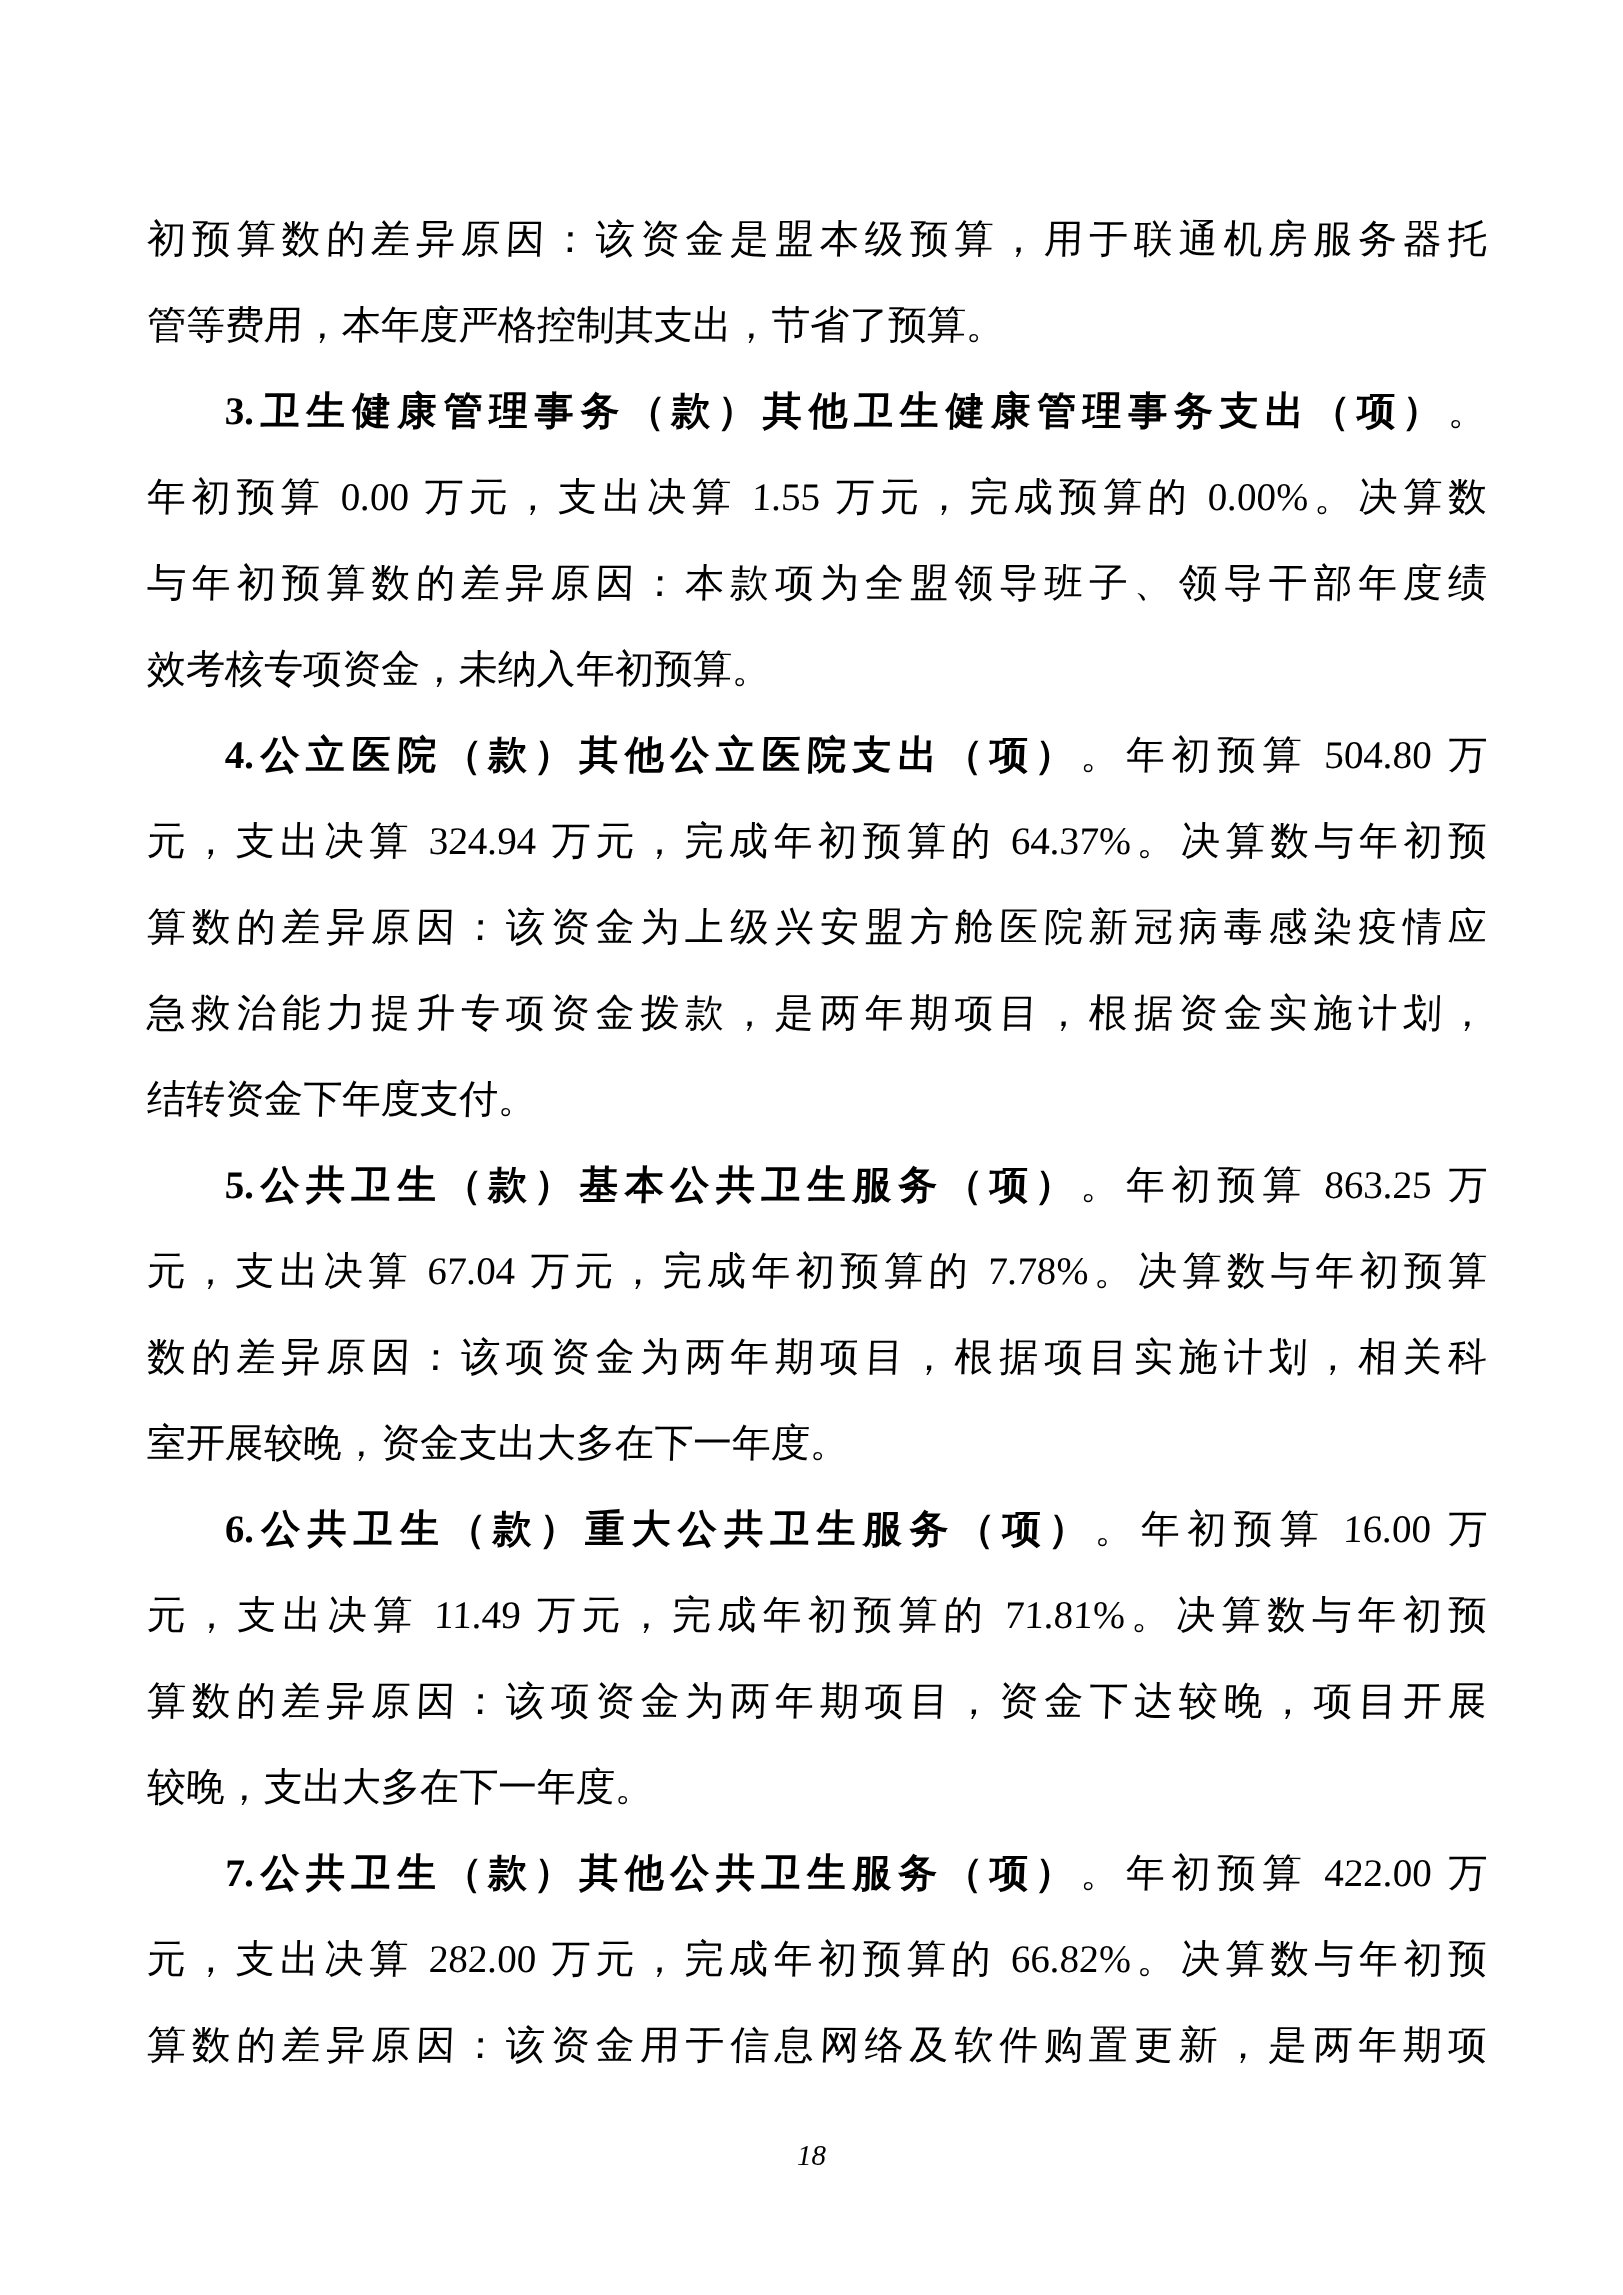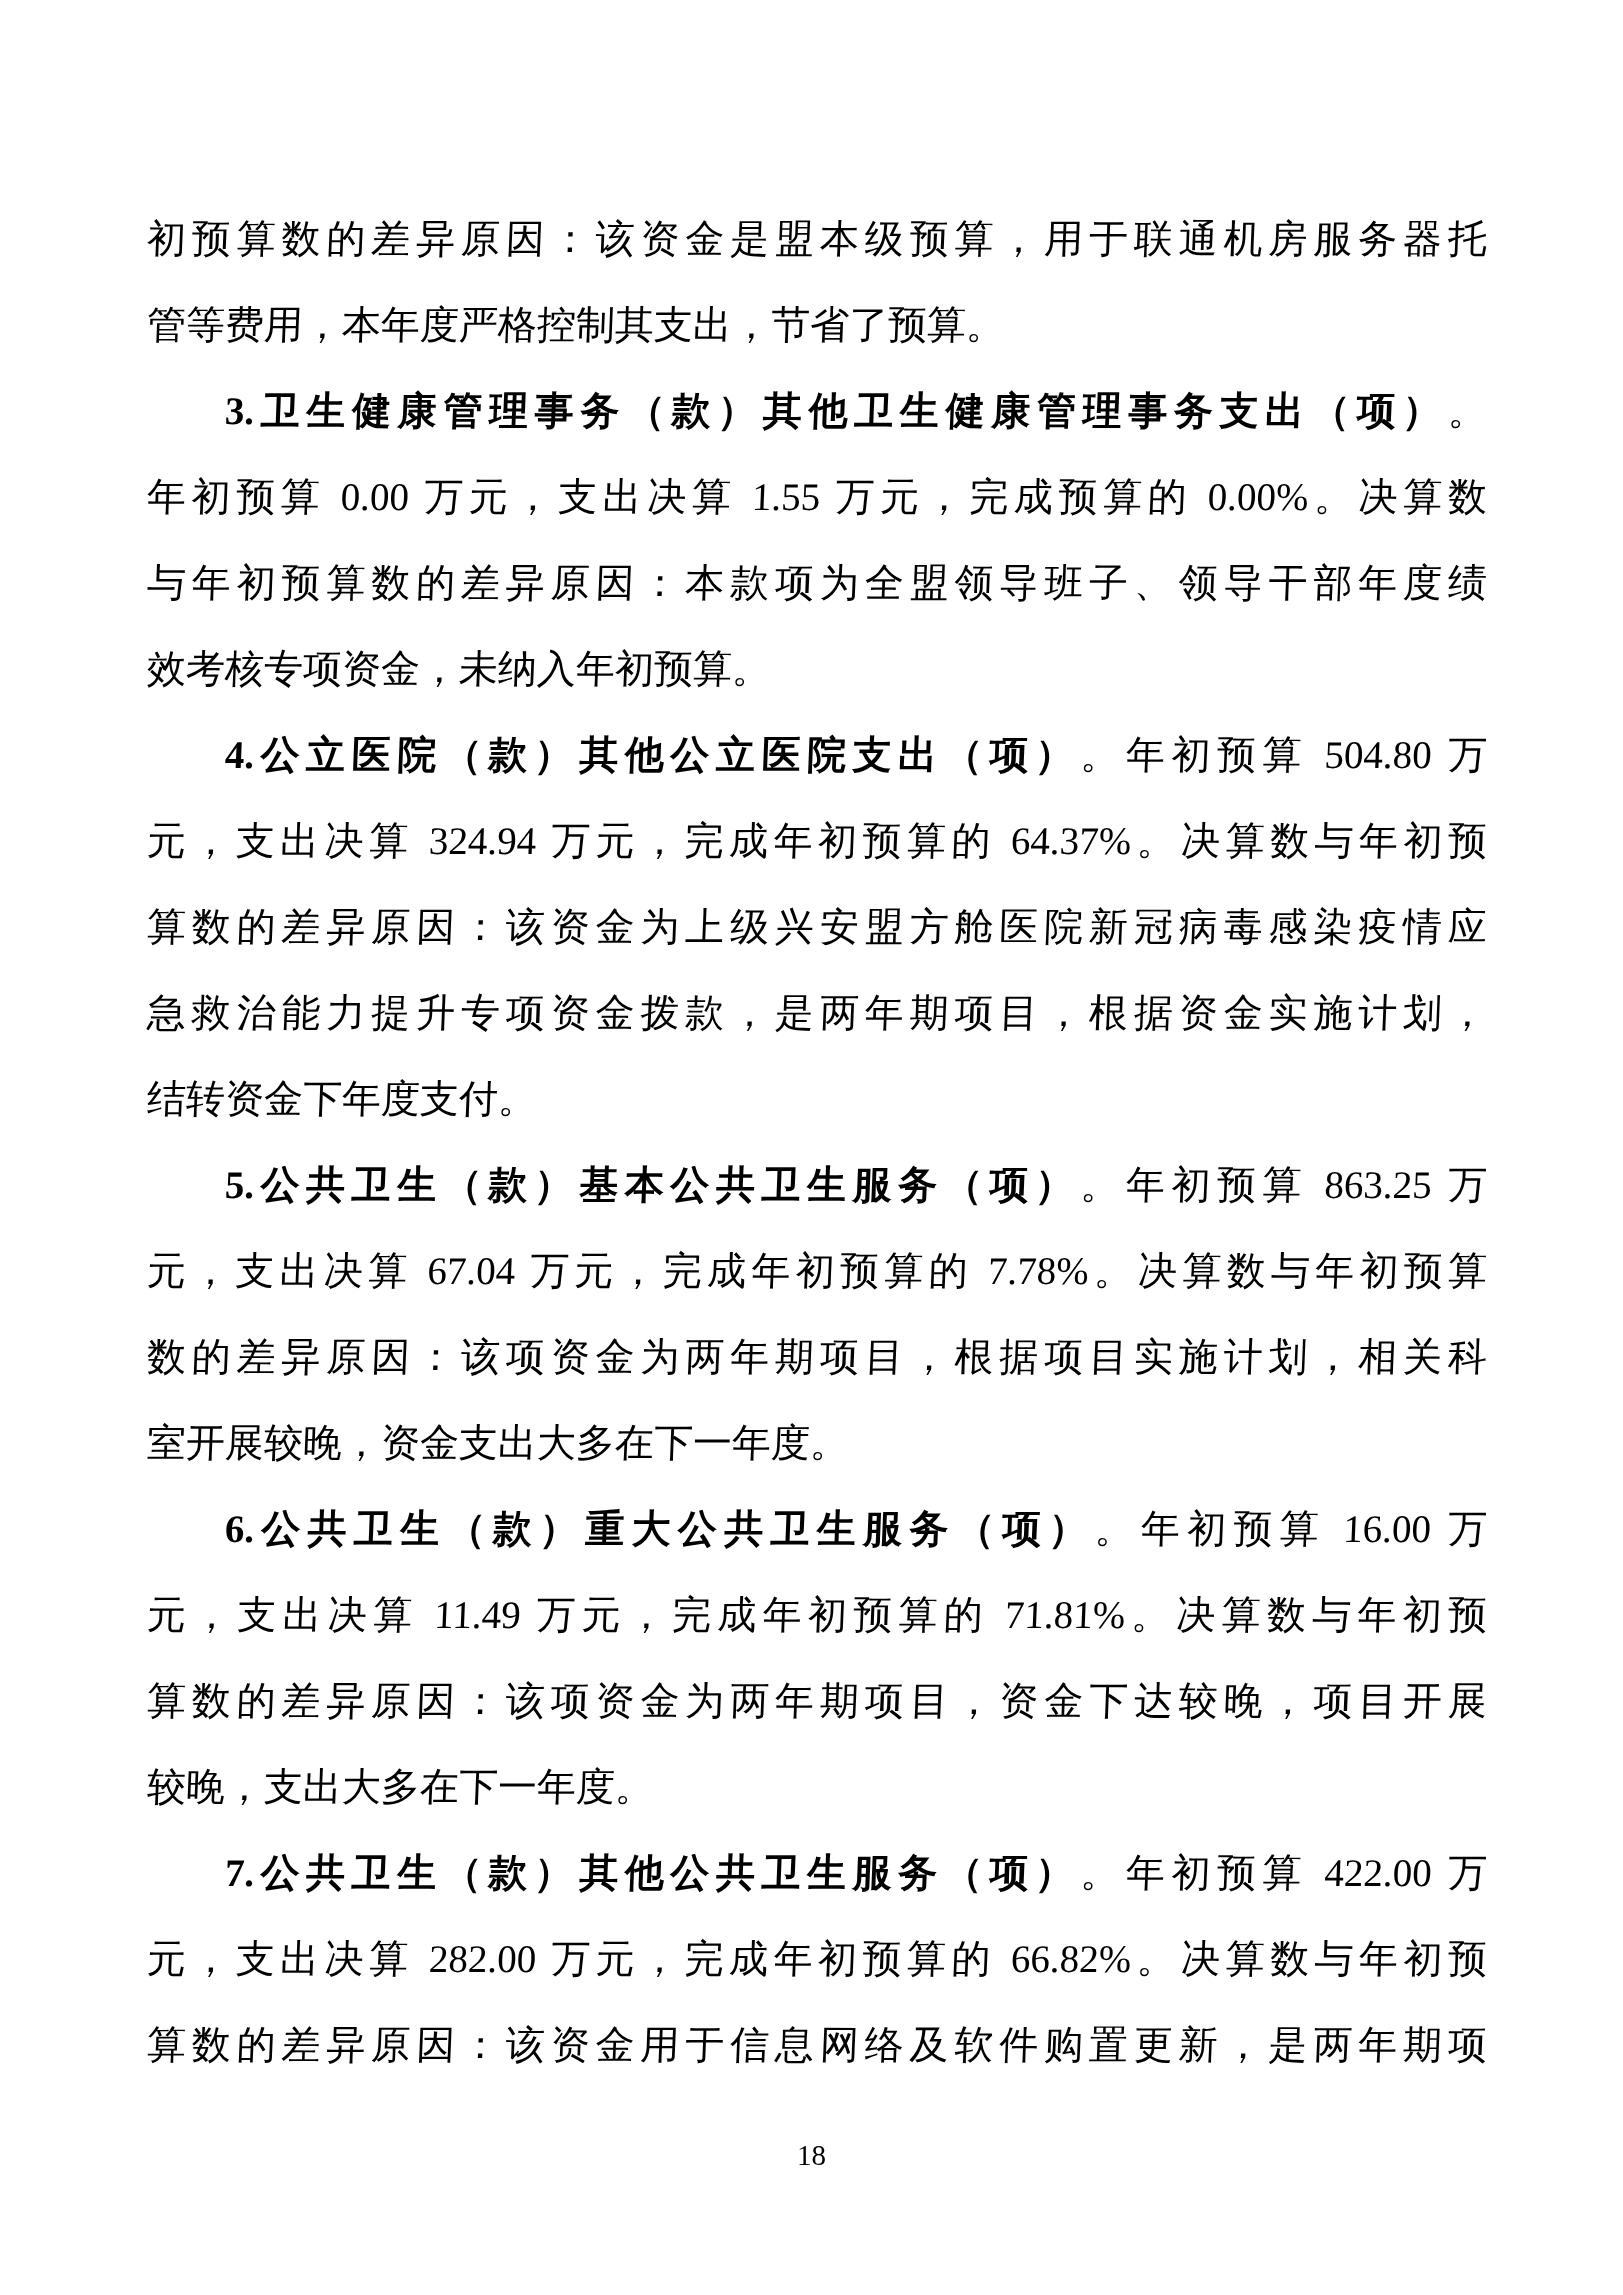--- a/index.html
+++ b/index.html
@@ -53,20 +53,21 @@
     position:absolute;
     top:2135px;
     left:0;
     width:1623px;
     height:41px;
     line-height:41px;
     text-align:center;
     font-size:29px;
     font-family:"Liberation Serif","DejaVu Serif",serif;
     color:var(--text-color);
+    font-style:italic;
   }
 </style>
 </head>
 <body>
 
 <div class="page">
   <div class="text-block">
       <div class="line justify"><span class="seg">初预算数的差异原因：该资金是盟本级预算，用于联通机房服务器托</span></div>
       <div class="line"><span class="seg">管等费用，本年度严格控制其支出，节省了预算。</span></div>
       <div class="line indent justify"><span class="seg bold">3.卫生健康管理事务（款）其他卫生健康管理事务支出（项）</span><span class="seg">。</span></div>

